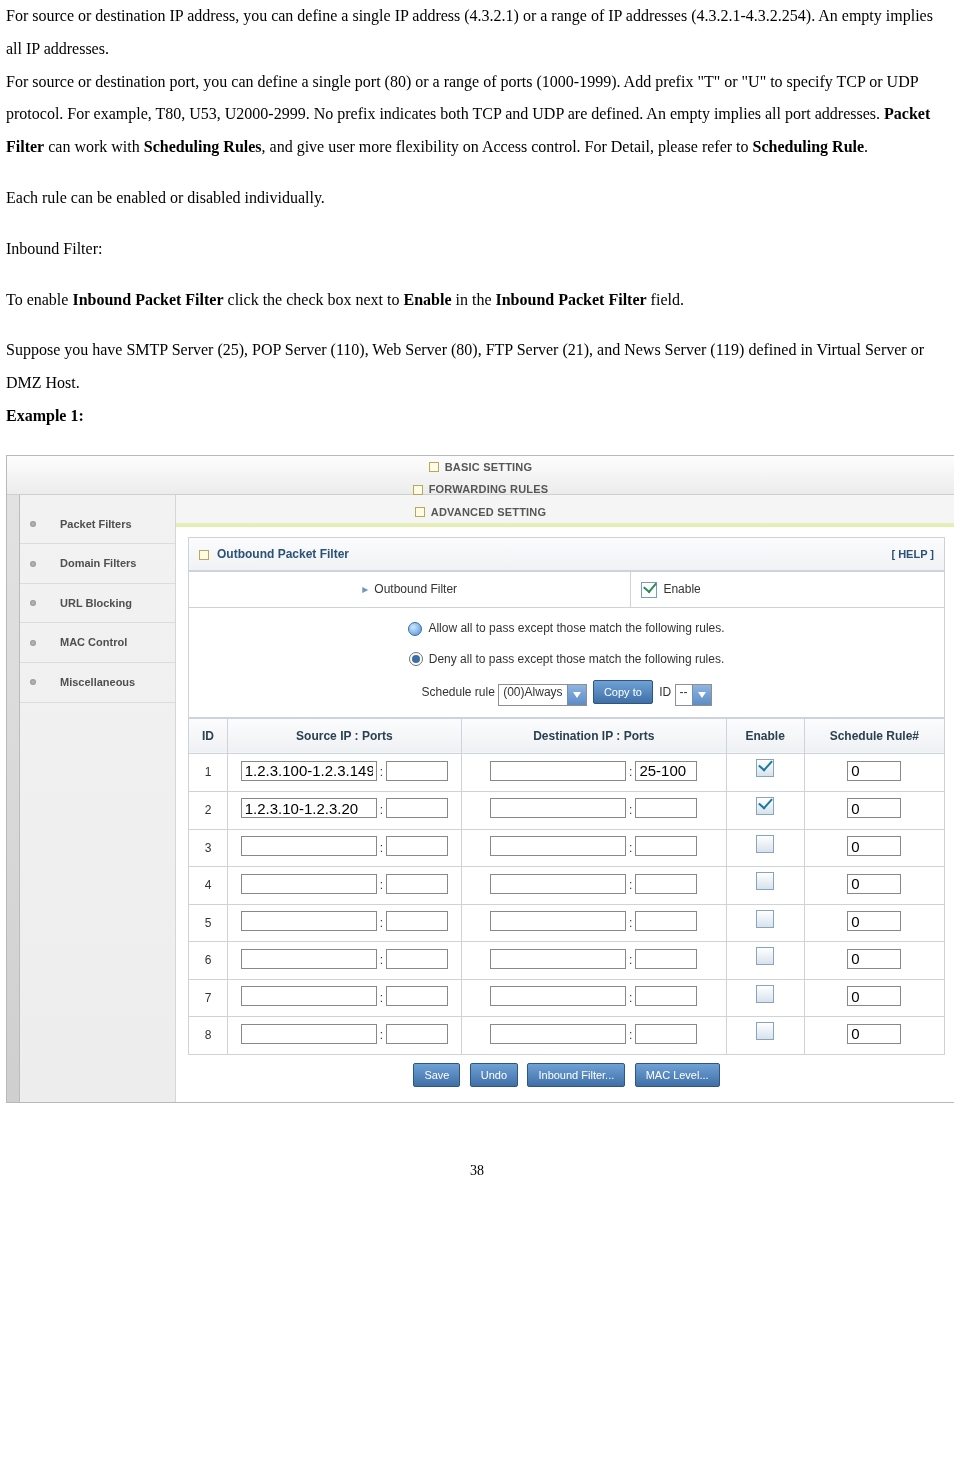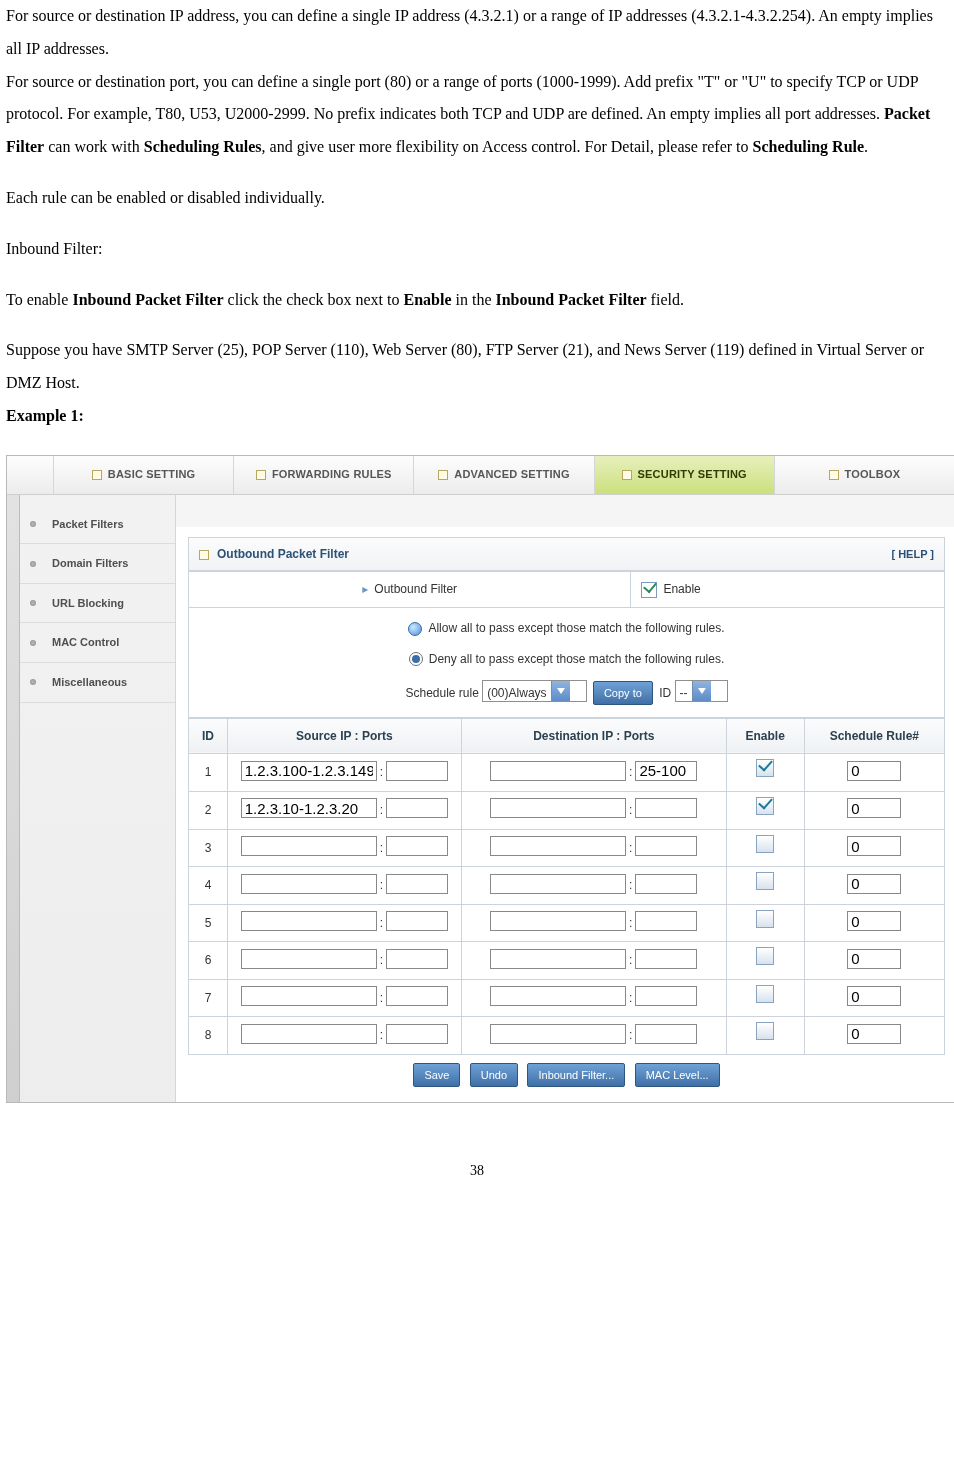--- a/index.html
+++ b/index.html
@@ -38,20 +38,21 @@
     font-family: Verdana, Arial, sans-serif;
     font-size: 12px;
     color: #444;
     width: 948px;
   }
   .topnav {
     display: flex;
     height: 38px;
     background: linear-gradient(#fdfdfd,#ececec);
     border-bottom: 1px solid #cfcfcf;
+    flex-direction: column;
   }
   .topnav .spacer-left { width: 46px; border-right: 1px solid #d6d6d6; background: linear-gradient(#fdfdfd,#ececec);}
   .topnav .tab {
     flex: 1;
     display: flex;
     align-items: center;
     justify-content: center;
     gap: 6px;
     border-right: 1px solid #d6d6d6;
     font-weight: bold;
@@ -67,21 +68,21 @@
     width: 8px; height: 8px; border:1px solid #b7a860; background:#fffbe5;
   }
   .body-row { display:flex; }
   .leftnav {
     width: 155px;
     background: linear-gradient(#f2f2f2,#ededed);
     border-right: 1px solid #d6d6d6;
     padding-top: 10px;
   }
   .leftnav .item {
-    display:flex; align-items:center; gap:16px;
+    display:flex; align-items:center; gap:24px;
     padding: 8px 10px;
     border-bottom: 1px solid #dcdcdc;
     color:#4f4f4f;
     font-weight:bold;
     font-size:11px;
   }
   .leftnav .dot {
     width:6px; height:6px; border-radius:50%;
     background: radial-gradient(#bbb,#888);
     flex: 0 0 6px;
@@ -144,21 +145,21 @@
     border-radius:50%; background:#3a6ea5;
   }
   .globe {
     width:12px; height:12px; border-radius:50%; display:inline-block; vertical-align:middle;
     margin-right:6px;
     background: radial-gradient(circle at 35% 35%, #cde7ff, #4a90d9);
     border:1px solid #3a6ea5;
   }
   .sel-box {
     border:1px solid #8f8f8f; background:#fff; height:20px;
-    display:inline-flex; align-items:flex-start; padding:0 16px 0 4px;
+    display:inline-flex; align-items:flex-end; padding:0 0 0 4px;
     font-size:12px;
   }
   .sel-arrow {
     width:18px; height:20px; margin-left:4px;
     background: linear-gradient(#8fb4e0,#5d8cc7);
     display:flex; align-items:center; justify-content:center;
     border-left:1px solid #7090b0;
   }
   .sel-arrow svg { width:8px; height:6px; }
   .btn-blue {

